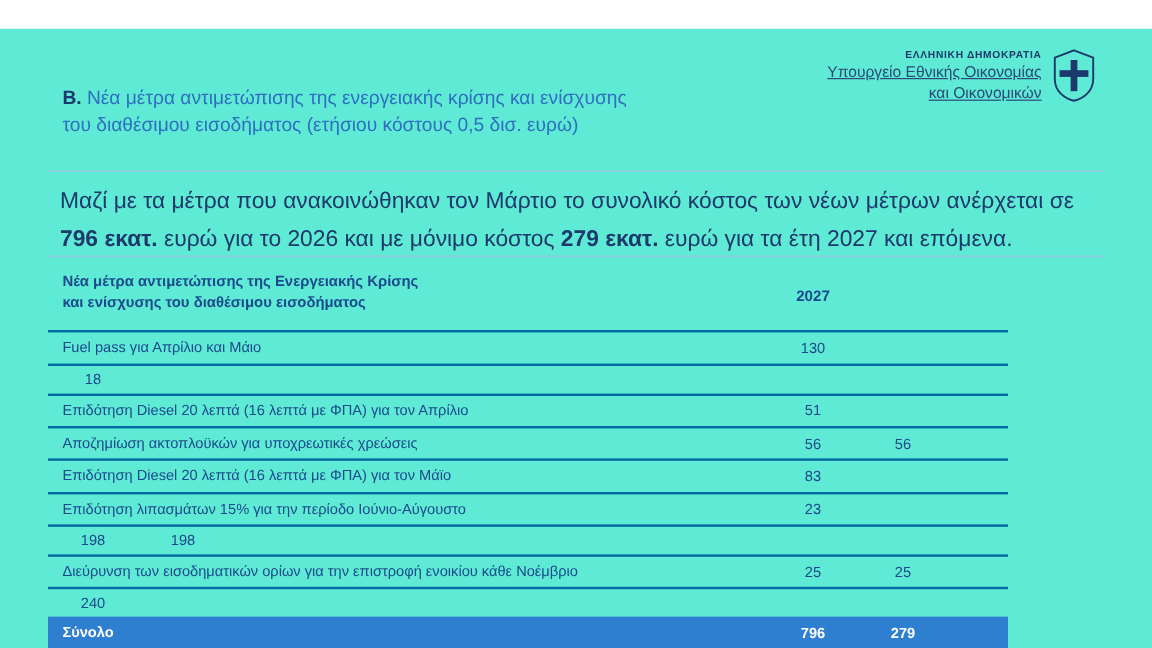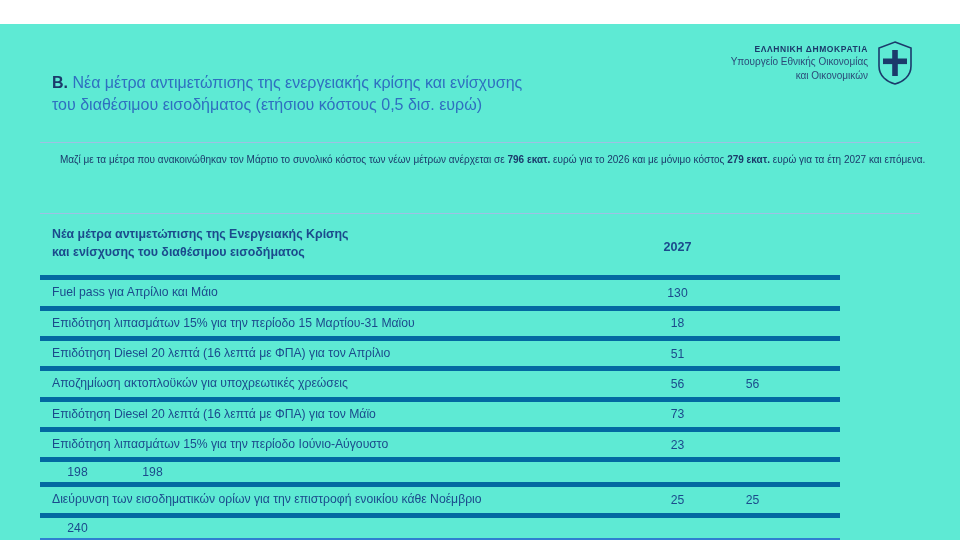--- a/index.html
+++ b/index.html
@@ -28,22 +28,23 @@
     text-align: right;
     color: #1b3a6b;
     line-height: 1.35;
   }
   .emblem-title {
     font-size: 8.5px;
     font-weight: bold;
     letter-spacing: 0.6px;
   }
   .emblem-sub {
-    font-size: 10px;
+    font-size: 13px;
     color: #2b4a78;
+    text-decoration: underline;
   }
   .emblem-crest {
     width: 38px; height: 46px;
   }
 
   
   .title-block {
     position: absolute;
     left: 52px; top: 48px;
     width: 780px;
@@ -67,23 +68,23 @@
     background: #9fc0e4;
   }
   .intro-rule-bottom {
     position: absolute;
     left: 40px; top: 189px;
     width: 880px; height: 1px;
     background: #9fc0e4;
   }
   .intro {
     position: absolute;
-    left: 60px; top: 128px;
+    left: 50px; top: 128px;
     width: 870px;
-    font-size: 10px;
+    font-size: 19px;
     color: #1b3a6b;
     line-height: 1.68;
   }
   .intro b { font-weight: bold; }
 
   
   .table {
     position: absolute;
     left: 40px; top: 196px;
     width: 800px;
@@ -108,21 +109,21 @@
     text-align: center;
     font-weight: bold;
     font-size: 12.6px;
     color: #1b4a8c;
     padding-top: 14px;
   }
   .row {
     display: flex;
     align-items: center;
     min-height: 25px;
-    border-top: 5px solid #0369a1;
+    border-top: 2px solid #0369a1;
   }
   .row:last-child { border-bottom: none; }
   .row .desc {
     flex: 0 0 600px;
     padding: 4px 0 4px 12px;
     line-height: 1.42;
   }
   .row .val {
     flex: 0 0 75px;
     text-align: center;
@@ -201,37 +202,36 @@
       </div>
       <div class="th-y">2027</div>
     </div>
 
     <div class="row">
       <div class="desc">Fuel pass για Απρίλιο και Μάιο</div>
       <div class="val">130</div>
       <div class="val"></div>
     </div>
     <div class="row">
-      <div class="desc">Επιδότηση λιπασμάτων 15% για την περίοδο 15 Μαρτίου-31 Μαϊου</div>
       <div class="val">18</div>
       <div class="val"></div>
     </div>
     <div class="row">
       <div class="desc">Επιδότηση Diesel 20 λεπτά (16 λεπτά με ΦΠΑ) για τον Απρίλιο</div>
       <div class="val">51</div>
       <div class="val"></div>
     </div>
     <div class="row">
       <div class="desc">Αποζημίωση ακτοπλοϋκών για υποχρεωτικές χρεώσεις</div>
       <div class="val">56</div>
       <div class="val">56</div>
     </div>
     <div class="row">
       <div class="desc">Επιδότηση Diesel 20 λεπτά (16 λεπτά με ΦΠΑ) για τον Μάϊο</div>
-      <div class="val">73</div>
+      <div class="val">83</div>
       <div class="val"></div>
     </div>
     <div class="row">
       <div class="desc">Επιδότηση λιπασμάτων 15% για την περίοδο Ιούνιο-Αύγουστο</div>
       <div class="val">23</div>
       <div class="val"></div>
     </div>
     <div class="row tall">
       <div class="val">198</div>
       <div class="val">198</div>

